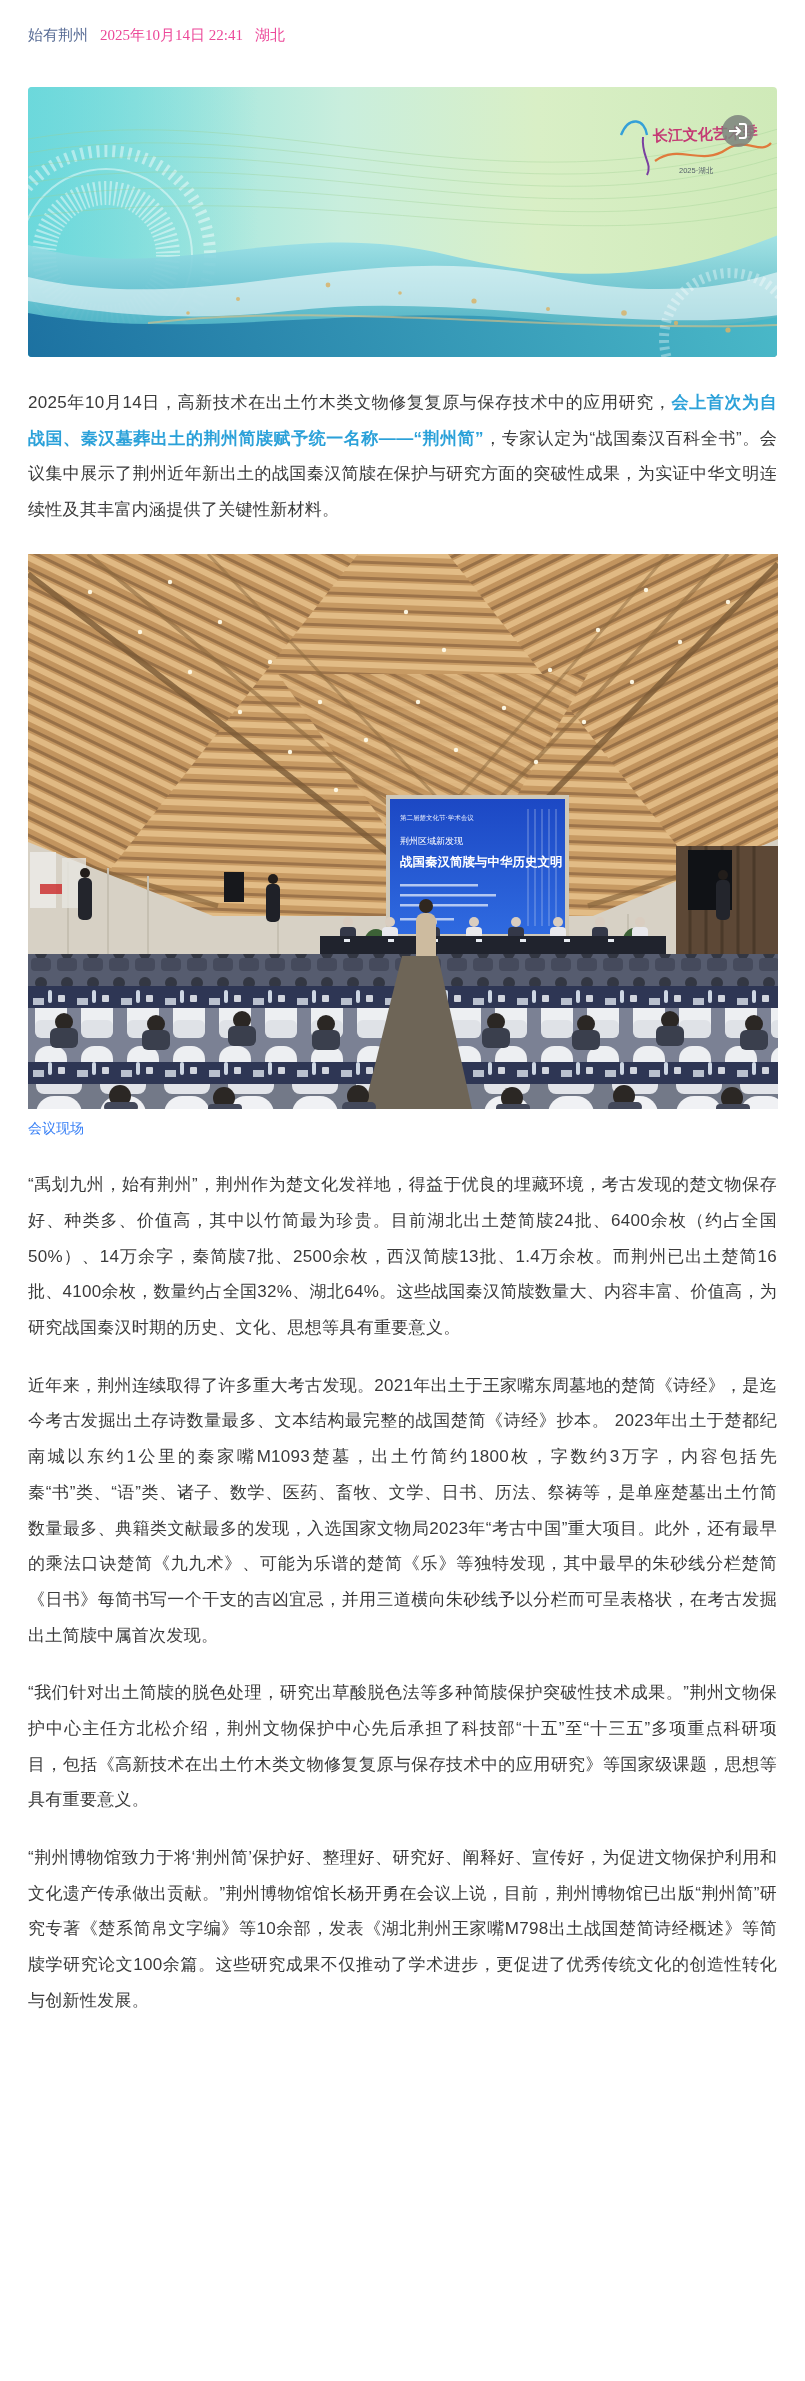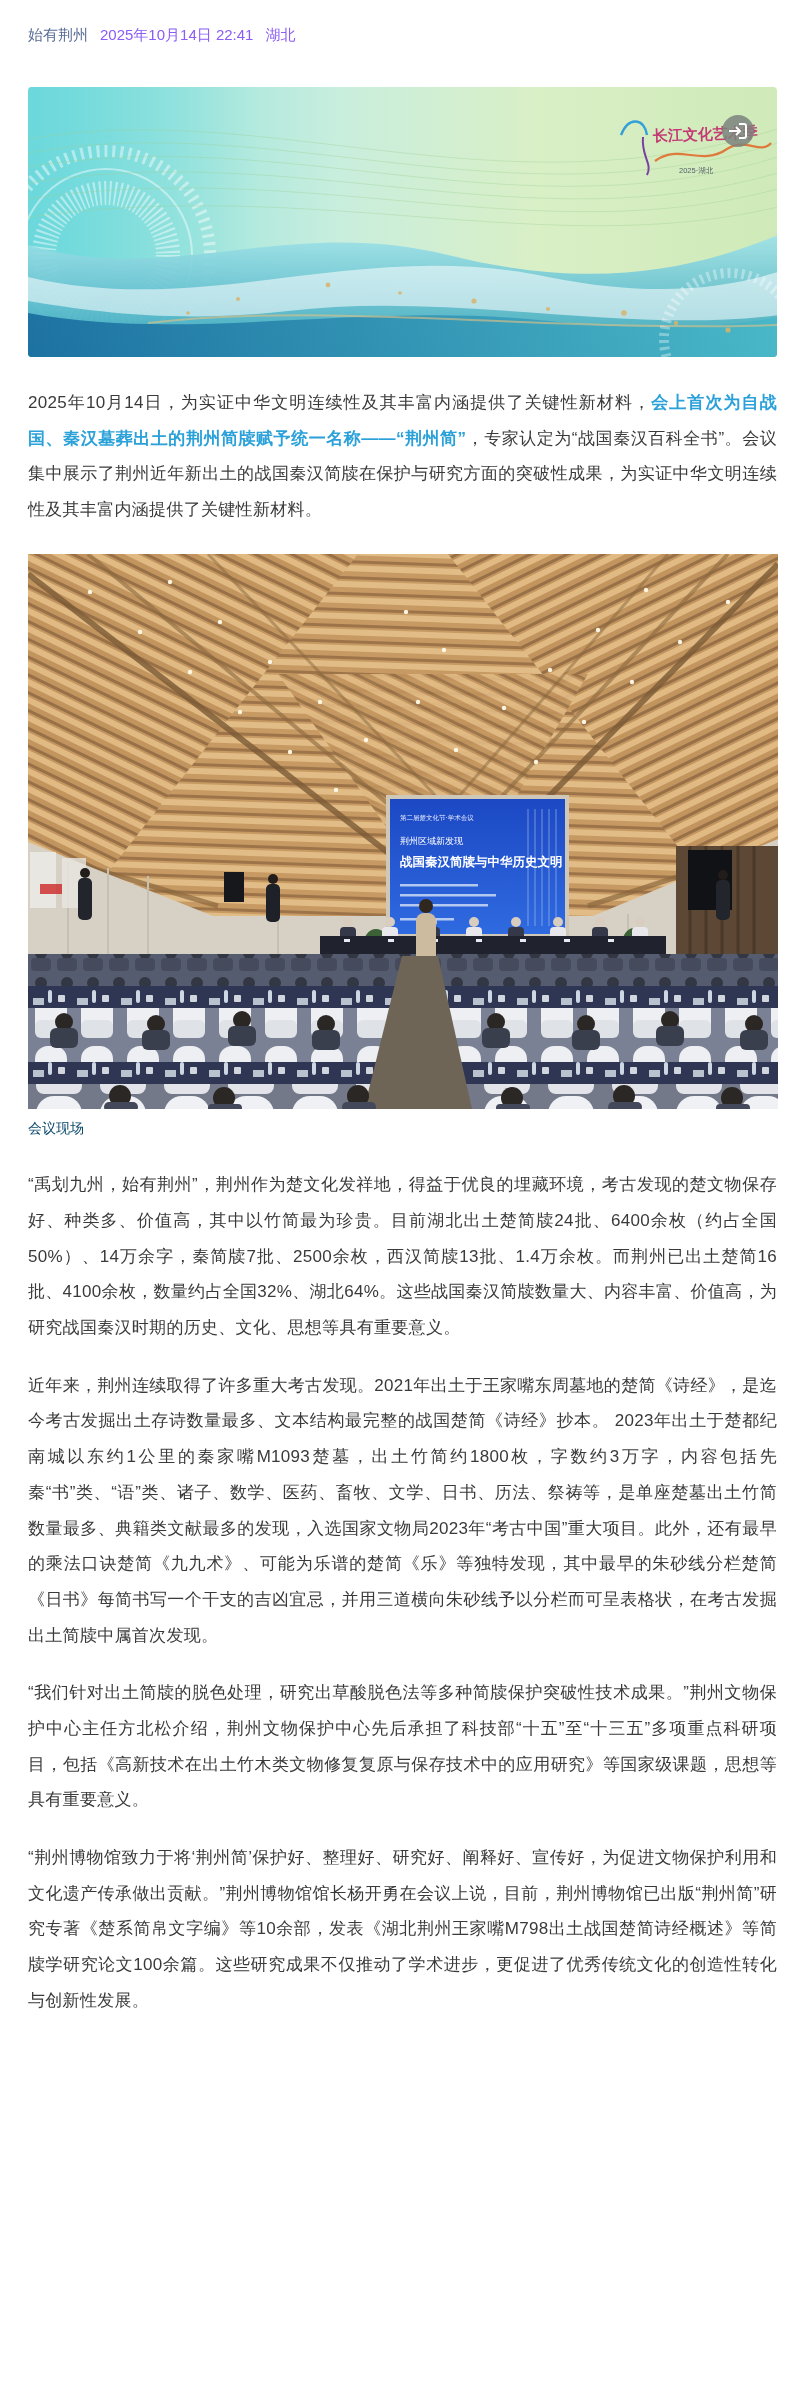--- a/index.html
+++ b/index.html
@@ -1,27 +1,27 @@
 <!DOCTYPE html>
 <html><head>
 <meta charset="utf-8">
 <style>
   html,body{margin:0;padding:0;background:#ffffff;}
   body{width:805px;font-family:"Liberation Sans","DejaVu Sans",sans-serif;color:#353535;}
   .page{padding:16px 28px 30px;}
   h1.title{margin:0;font-size:23px;line-height:1.45;font-weight:700;color:#1b1b1b;letter-spacing:.5px;}
   .byline{margin-top:10px;font-size:15px;display:flex;align-items:center;gap:12px;}
   .byline .source{color:#576b95;font-weight:500;text-decoration:none;cursor:pointer;}
-  .byline .meta{color:#8b5cf6;}
+  .byline .meta{color:#ec4899;font-family:Liberation Serif, serif;}
   .banner{margin-top:42px;border-radius:4px;overflow:hidden;line-height:0;cursor:pointer;}
   .para{font-size:17px;line-height:2.1;text-align:justify;color:#3a3a3a;letter-spacing:.3px;margin:0;}
   .lead{margin-top:28px;}
   .hl{color:#2ba1d9;font-weight:700;cursor:pointer;}
   figure{margin:26px 0 16px;line-height:0;cursor:pointer;}
-  figcaption{line-height:1.4;font-size:14px;color:#0c4a6e;margin-top:10px;cursor:default;}
+  figcaption{line-height:1.4;font-size:14px;color:#3b82f6;margin-top:10px;cursor:default;}
   .body-text p{margin:22px 0 0;}
   .body-text p.first{margin-top:29px;}
   svg{display:block;}
 </style>
 </head>
 <body>
 
 <div class="page">
 
 
@@ -95,21 +95,21 @@
       </g>
       <g transform="translate(694,28)">
         <circle cx="16" cy="16" r="16" fill="#7d827d" opacity="0.85"></circle>
         <path d="M17,9 h5 a2,2 0 0 1 2,2 v10 a2,2 0 0 1 -2,2 h-5" stroke="#ffffff" stroke-width="2" fill="none"></path>
         <path d="M7,16 h11" stroke="#ffffff" stroke-width="2"></path>
         <path d="M14,12 l4,4 -4,4" stroke="#ffffff" stroke-width="2" fill="none"></path>
       </g>
     </svg>
   </div>
 
-  <p class="para lead"><span>2025年10月14日，为实证中华文明连续性及其丰富内涵提供了关键性新材料，</span><span class="hl">会上首次为自战国、秦汉墓葬出土的荆州简牍赋予统一名称——“荆州简”</span><span>，专家认定为“战国秦汉百科全书”。会议集中展示了荆州近年新出土的战国秦汉简牍在保护与研究方面的突破性成果，为实证中华文明连续性及其丰富内涵提供了关键性新材料。</span></p>
+  <p class="para lead"><span>2025年10月14日，高新技术在出土竹木类文物修复复原与保存技术中的应用研究，</span><span class="hl">会上首次为自战国、秦汉墓葬出土的荆州简牍赋予统一名称——“荆州简”</span><span>，专家认定为“战国秦汉百科全书”。会议集中展示了荆州近年新出土的战国秦汉简牍在保护与研究方面的突破性成果，为实证中华文明连续性及其丰富内涵提供了关键性新材料。</span></p>
 
   <figure>
     <svg viewBox="0 0 750 555" width="750" height="555">
       <defs>
         <linearGradient id="scr" x1="0" y1="0" x2="0" y2="1">
           <stop offset="0" stop-color="#1c48c4"></stop>
             <stop offset="1" stop-color="#2f6ae0"></stop>
         </linearGradient>
         <pattern id="woodC" width="16" height="16" patternUnits="userSpaceOnUse" patternTransform="rotate(2)">
           <rect width="16" height="16" fill="#c79a63"></rect>

